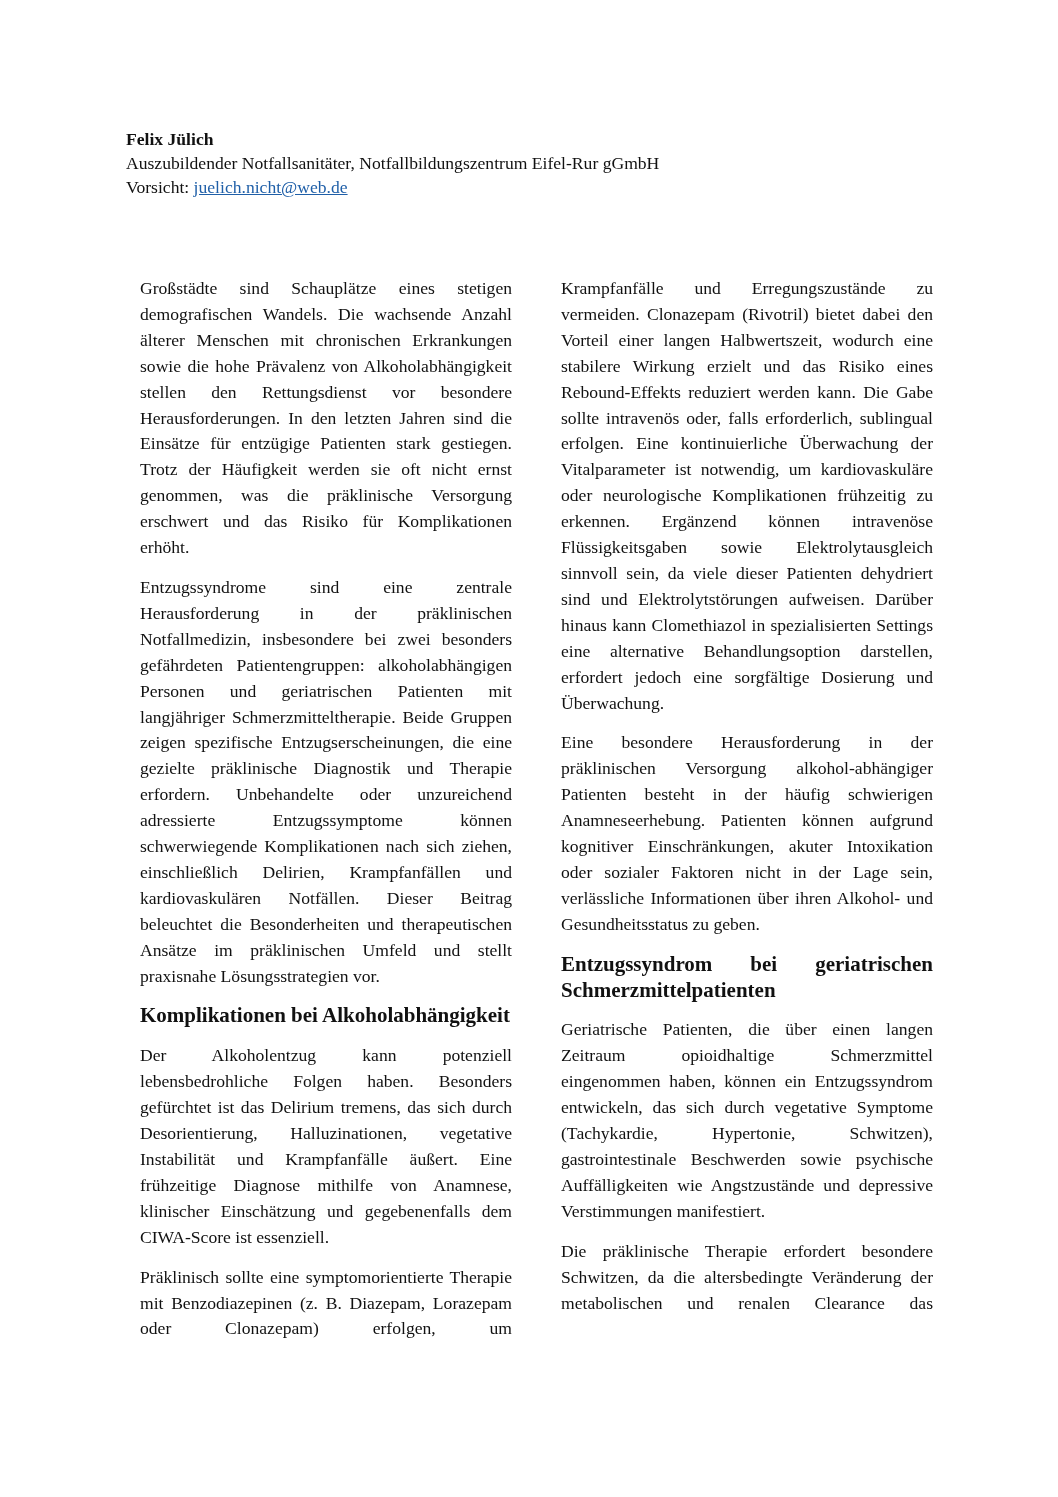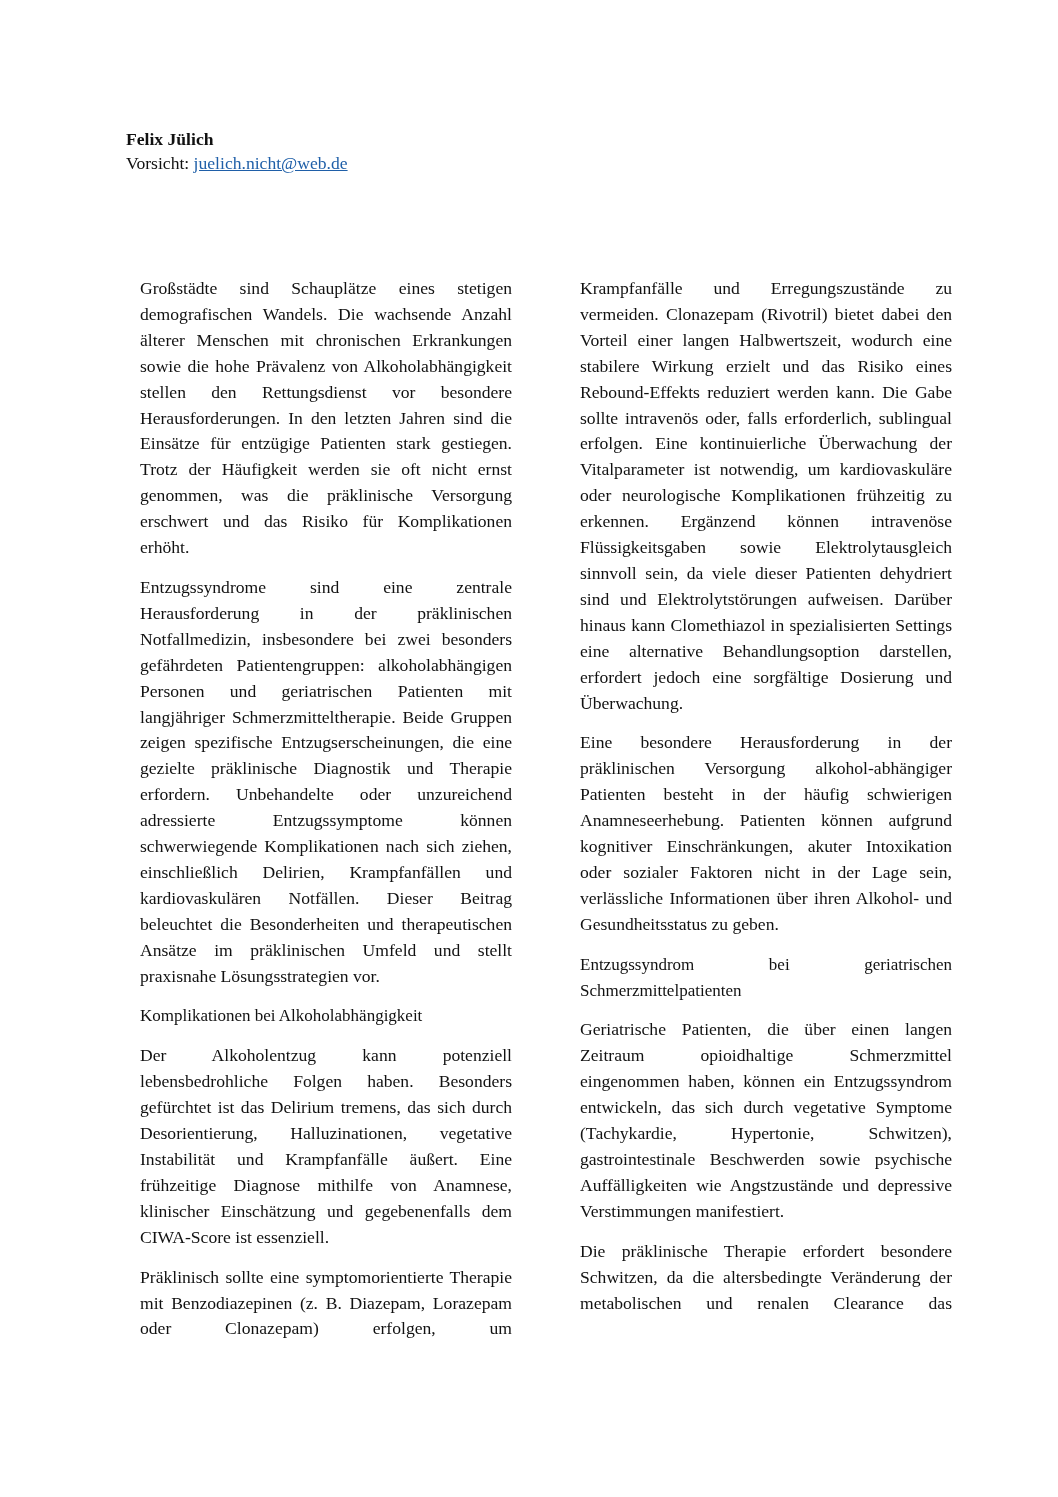--- a/index.html
+++ b/index.html
@@ -6,32 +6,33 @@
   body { width: 1058px; height: 1497px; position: relative; overflow: hidden;
          font-family: "Liberation Serif", "DejaVu Serif", serif; color: #111111; }
   .page { position: absolute; left: 0; top: 0; width: 958px; height: 1497px; background: #fff; }
   .header { position: absolute; left: 126px; top: 127px; width: 810px; font-size: 17.6px; line-height: 24px; }
   .author-name { font-weight: bold; }
   .contact a { color: #1f5fa8; text-decoration: underline; }
   .title { position: absolute; left: 126px; top: 214px; width: 812px; font-weight: bold;
            font-size: 17.6px; line-height: 25px; }
   .col { position: absolute; top: 276px; width: 372px; font-size: 17.6px; line-height: 25.9px; }
   .col.left { left: 140px; }
-  .col.right { left: 580px; }
+  .col.right { left: 561px; }
   .col p { margin: 0 0 14px 0; text-align: justify; text-align-last: left; }
-  .col h2 { margin: 0 0 14px 0; font-size: 17px; line-height: 25.9px; font-weight: normal; text-align: justify; }
+  .col h2 { margin: 0 0 14px 0; font-size: 21px; line-height: 25.9px; font-weight: bold; text-align: justify; }
   .col h2.spread { text-align-last: left; }
 </style>
 </head>
 <body>
 
 <div class="page">
 
   <div class="header">
     <div class="author-name">Felix Jülich</div>
+    <div>Auszubildender Notfallsanitäter, Notfallbildungszentrum Eifel-Rur gGmbH</div>
     <div class="contact"><span>Vorsicht: </span><a href="mailto:juelich.felix@web.de">juelich.nicht@web.de</a></div>
   </div>
 
 
   <div class="col left">
     <p>Großstädte sind Schauplätze eines stetigen demografischen Wandels. Die wachsende Anzahl älterer Menschen mit chronischen Erkrankungen sowie die hohe Prävalenz von Alkoholabhängigkeit stellen den Rettungsdienst vor besondere Herausforderungen. In den letzten Jahren sind die Einsätze für entzügige Patienten stark gestiegen. Trotz der Häufigkeit werden sie oft nicht ernst genommen, was die präklinische Versorgung erschwert und das Risiko für Komplikationen erhöht.</p>
     <p>Entzugssyndrome sind eine zentrale Herausforderung in der präklinischen Notfallmedizin, insbesondere bei zwei besonders gefährdeten Patientengruppen: alkoholabhängigen Personen und geriatrischen Patienten mit langjähriger Schmerzmitteltherapie. Beide Gruppen zeigen spezifische Entzugserscheinungen, die eine gezielte präklinische Diagnostik und Therapie erfordern. Unbehandelte oder unzureichend adressierte Entzugssymptome können schwerwiegende Komplikationen nach sich ziehen, einschließlich Delirien, Krampfanfällen und kardiovaskulären Notfällen. Dieser Beitrag beleuchtet die Besonderheiten und therapeutischen Ansätze im präklinischen Umfeld und stellt praxisnahe Lösungsstrategien vor.</p>
     <h2>Komplikationen bei Alkoholabhängigkeit</h2>
     <p>Der Alkoholentzug kann potenziell lebensbedrohliche Folgen haben. Besonders gefürchtet ist das Delirium tremens, das sich durch Desorientierung, Halluzinationen, vegetative Instabilität und Krampfanfälle äußert. Eine frühzeitige Diagnose mithilfe von Anamnese, klinischer Einschätzung und gegebenenfalls dem CIWA-Score ist essenziell.</p>
     <p style="text-align-last: justify;">Präklinisch sollte eine symptomorientierte Therapie mit Benzodiazepinen (z. B. Diazepam, Lorazepam oder Clonazepam) erfolgen, um</p>

